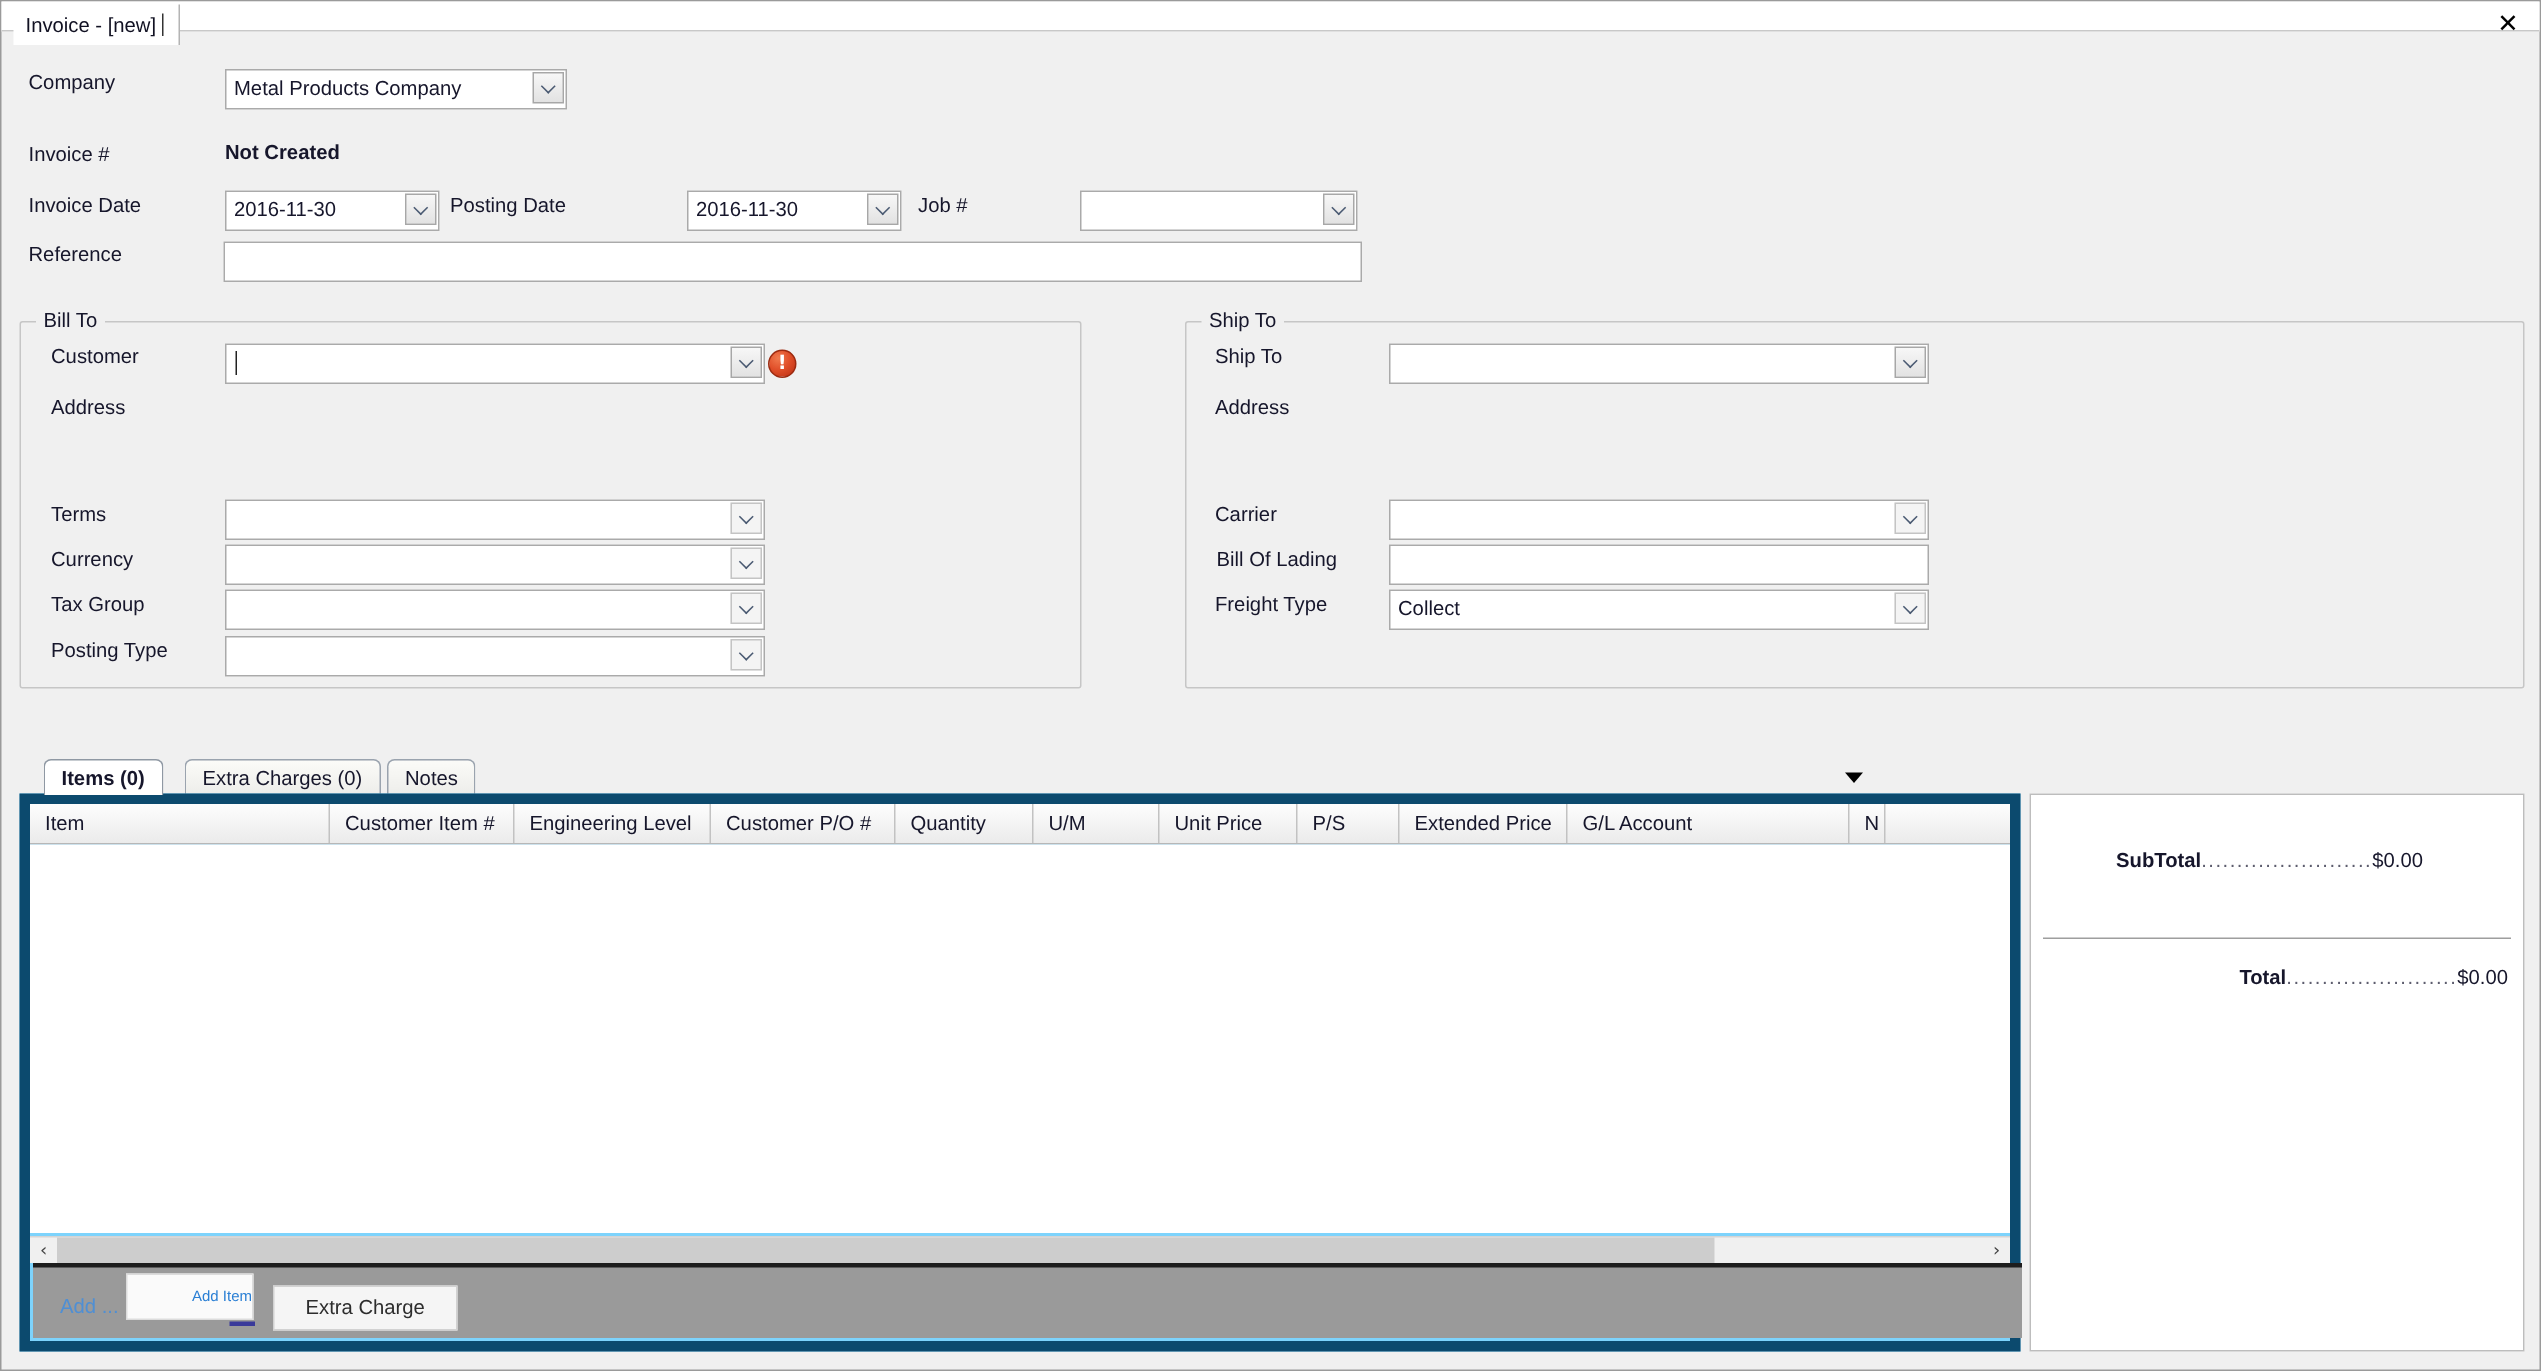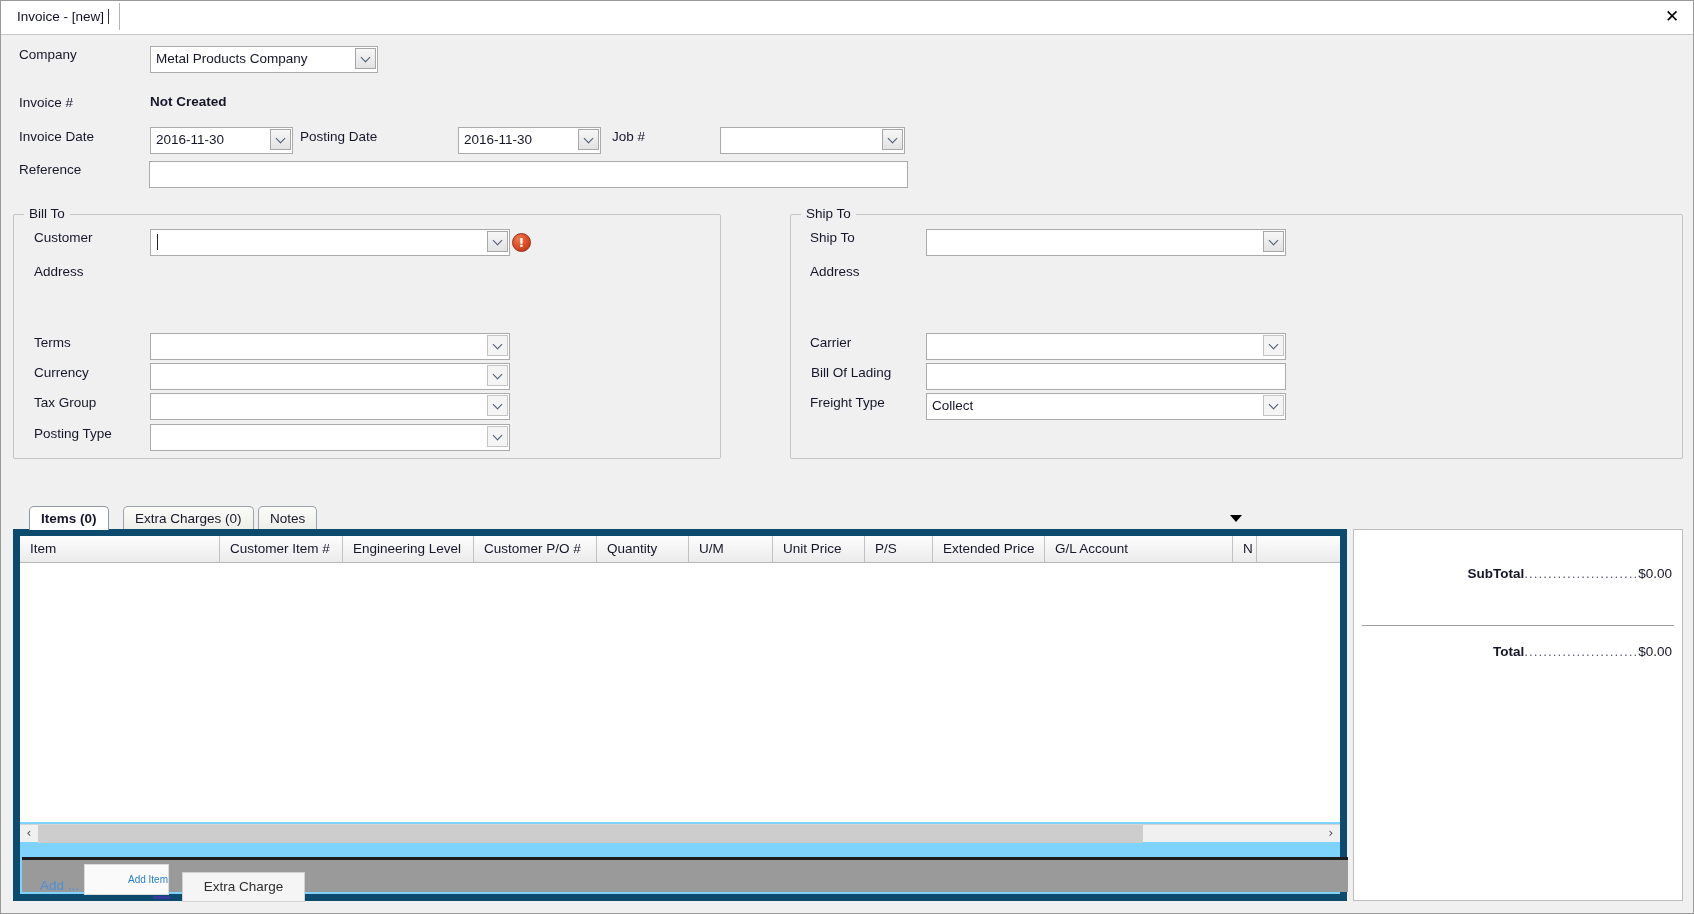--- a/index.html
+++ b/index.html
@@ -16,21 +16,21 @@
   #app {
     position: relative;
     width: 1694px; height: 914px;
     background: #f0f0f0;
     border: 1px solid #9a9a9a;
   }
 
   
   .titlebar {
     position: absolute; left: 0; top: 0;
-    width: 1692px; height: 34px;
+    width: 1692px; height: 20px;
     background: #ffffff;
     border-bottom: 1px solid #c8c8c8;
   }
   .doc-tab {
     position: absolute; left: 8px; top: 2px;
     height: 27px; line-height: 27px;
     padding: 0 10px 0 8px;
     background: #ffffff;
     border-right: 1px solid #b4b4b4;
     font-size: 13.5px;
@@ -216,21 +216,21 @@
     color: #454545; font-size: 12px;
     text-align: center; line-height: 17px;
     cursor: pointer;
     font-family: "DejaVu Sans", sans-serif;
   }
   .hscroll .arw.l { left: 0; }
   .hscroll .arw.r { right: 0; }
 
   .addbar {
     position: absolute; left: 2px; bottom: 2px;
-    width: 1326px; height: 35px;
+    width: 1326px; height: 50px;
     background: #9a9a9a;
     border-top: 3px solid #1d1d1d;
   }
   .addbar .addlink {
     position: absolute; left: 18px; top: 18px;
     font-size: 13.5px; color: #4f8fd4;
     white-space: nowrap; cursor: pointer;
   }
   .btn-additem {
     position: absolute; left: 62px; top: 4px;
@@ -456,21 +456,21 @@
     </div>
 
     <div class="addbar">
       <div class="addlink">Add ...</div>
       <div class="btn-additem">Add Item</div>
       <div class="btn-extra">Extra Charge</div>
     </div>
   </div>
 
   <div class="totals">
-    <div class="trow" style="top:36px;">
+    <div class="trow" style="top:36px;text-align:center;">
       <span class="tl">SubTotal</span><span class="dots">........................</span><span class="tv">$0.00</span>
     </div>
     <div class="tdiv" style="top:95px;"></div>
     <div class="trow" style="top:114px;">
       <span class="tl">Total</span><span class="dots">........................</span><span class="tv">$0.00</span>
     </div>
   </div>
 
 </div>
 

